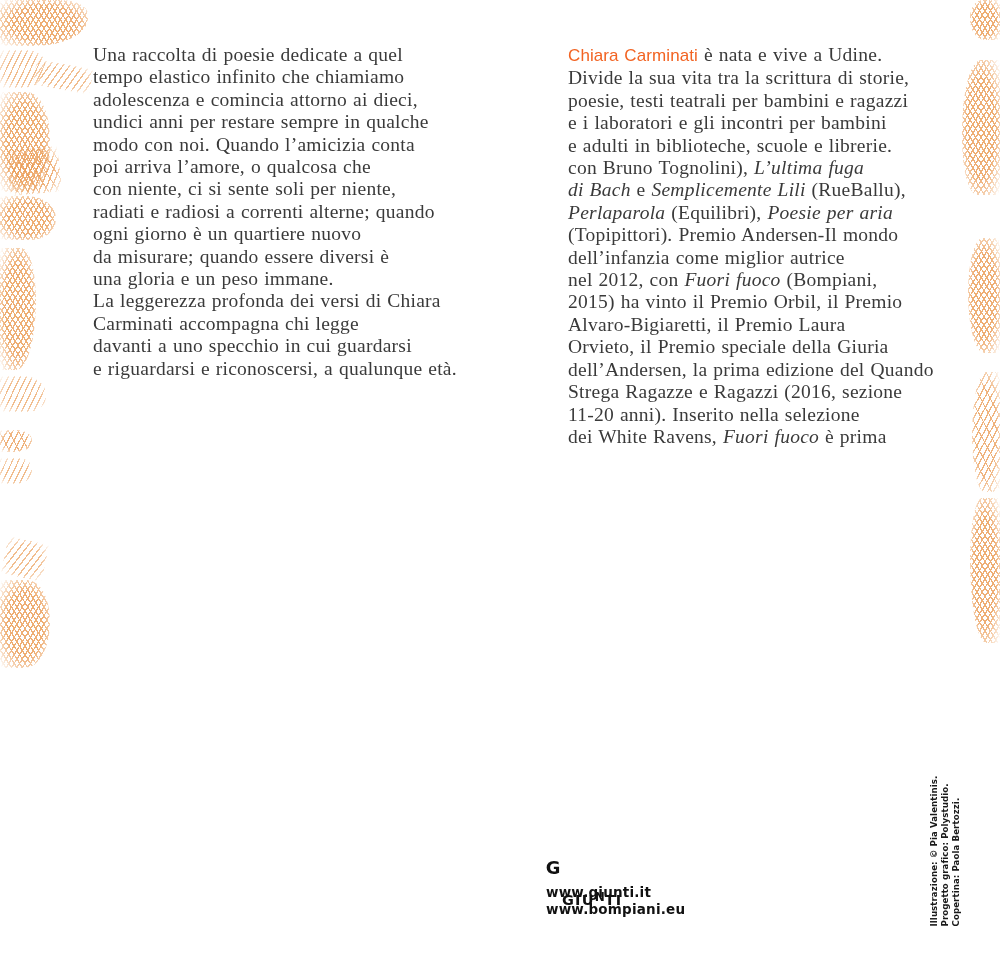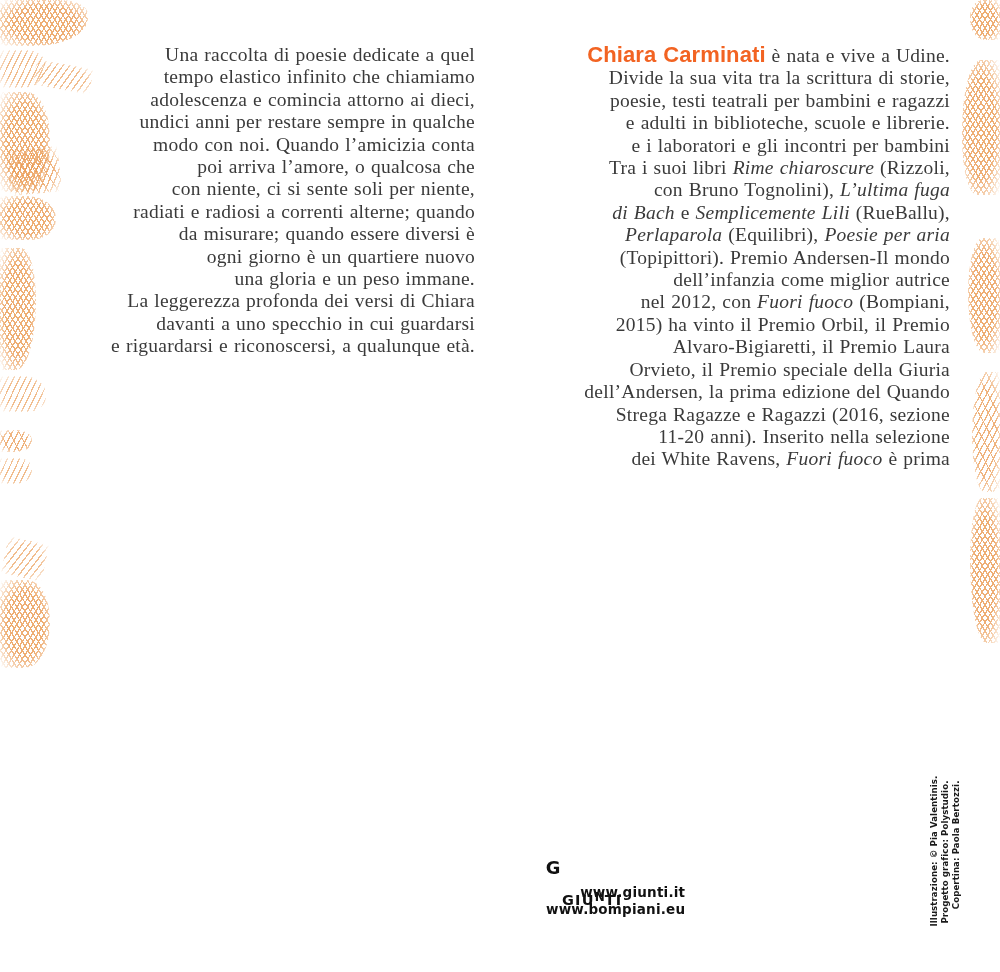--- a/index.html
+++ b/index.html
@@ -1,33 +1,33 @@
 <!DOCTYPE html>
 <html style="--accent: #F26322; --hatch: #EA9A52;"><head>
 <meta charset="utf-8">
 <style>
   html,body{margin:0;padding:0;}
   body{
     width:1000px;height:972px;position:relative;overflow:hidden;
     background:#fff;
     font-family:"Liberation Serif", serif;
   }
-  .page{position:absolute;inset:0;text-align:right;}
+  .page{position:absolute;inset:0;}
   
   .col{
     position:absolute;width:382px;
     font-size:19.5px;line-height:22.4px;
     color:#3a3a3a;letter-spacing:0.25px;word-spacing:0.8px;
   }
   .col .line{white-space:nowrap;}
   .col .it{font-style:italic;}
   .col .author{
     font-family:"Liberation Sans", sans-serif;
-    font-weight:700;font-style:normal;
-    color:var(--accent);font-size:22px;letter-spacing:0.1px;
+    font-weight:400;font-style:normal;
+    color:var(--accent);font-size:17px;letter-spacing:0.1px;
   }
   #left-col{left:93px;top:44px;}
   #right-col{left:568px;top:44px;}
   
   .hatch{
     position:absolute;pointer-events:none;
     -webkit-mask-image:radial-gradient(ellipse at center, #000 52%, transparent 97%);
             mask-image:radial-gradient(ellipse at center, #000 52%, transparent 97%);
   }
   .hatch.dense{
@@ -100,35 +100,35 @@
 
   <div class="col" id="left-col">
       <div class="line"><span>Una raccolta di poesie dedicate a quel</span></div>
       <div class="line"><span>tempo elastico infinito che chiamiamo</span></div>
       <div class="line"><span>adolescenza e comincia attorno ai dieci,</span></div>
       <div class="line"><span>undici anni per restare sempre in qualche</span></div>
       <div class="line"><span>modo con noi. Quando l’amicizia conta</span></div>
       <div class="line"><span>poi arriva l’amore, o qualcosa che</span></div>
       <div class="line"><span>con niente, ci si sente soli per niente,</span></div>
       <div class="line"><span>radiati e radiosi a correnti alterne; quando</span></div>
+      <div class="line"><span>ogni giorno è un quartiere nuovo</span></div>
       <div class="line"><span>da misurare; quando essere diversi è</span></div>
-      <div class="line"><span>ogni giorno è un quartiere nuovo</span></div>
       <div class="line"><span>una gloria e un peso immane.</span></div>
       <div class="line"><span>La leggerezza profonda dei versi di Chiara</span></div>
+      <div class="line"><span>Carminati accompagna chi legge</span></div>
       <div class="line"><span>davanti a uno specchio in cui guardarsi</span></div>
       <div class="line"><span>e riguardarsi e riconoscersi, a qualunque età.</span></div>
     </div>
 
   <div class="col" id="right-col">
       <div class="line"><span class="author">Chiara Carminati</span><span> è nata e vive a Udine.</span></div>
       <div class="line"><span>Divide la sua vita tra la scrittura di storie,</span></div>
       <div class="line"><span>poesie, testi teatrali per bambini e ragazzi</span></div>
+      <div class="line"><span>e i laboratori e gli incontri per bambini</span></div>
       <div class="line"><span>e adulti in biblioteche, scuole e librerie.</span></div>
-      <div class="line"><span>e i laboratori e gli incontri per bambini</span></div>
-      <div class="line"><span>Tra i suoi libri </span><span class="it">Rime chiaroscure</span><span> (Rizzoli,</span></div>
       <div class="line"><span>con Bruno Tognolini), </span><span class="it">L’ultima fuga</span></div>
       <div class="line"><span class="it">di Bach</span><span> e </span><span class="it">Semplicemente Lili</span><span> (RueBallu),</span></div>
       <div class="line"><span class="it">Perlaparola</span><span> (Equilibri), </span><span class="it">Poesie per aria</span></div>
       <div class="line"><span>(Topipittori). Premio Andersen-Il mondo</span></div>
       <div class="line"><span>dell’infanzia come miglior autrice</span></div>
       <div class="line"><span>nel 2012, con </span><span class="it">Fuori fuoco</span><span> (Bompiani,</span></div>
       <div class="line"><span>2015) ha vinto il Premio Orbil, il Premio</span></div>
       <div class="line"><span>Alvaro-Bigiaretti, il Premio Laura</span></div>
       <div class="line"><span>Orvieto, il Premio speciale della Giuria</span></div>
       <div class="line"><span>dell’Andersen, la prima edizione del Quando</span></div>

